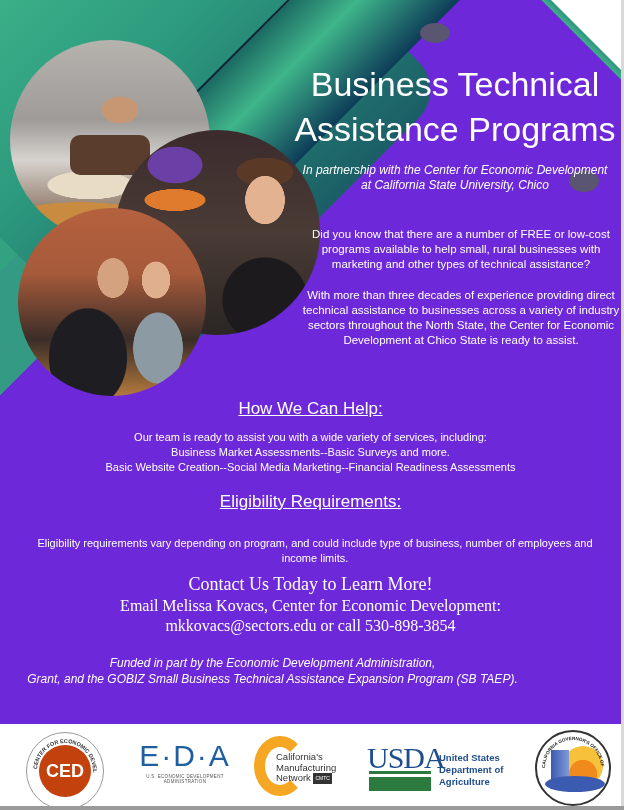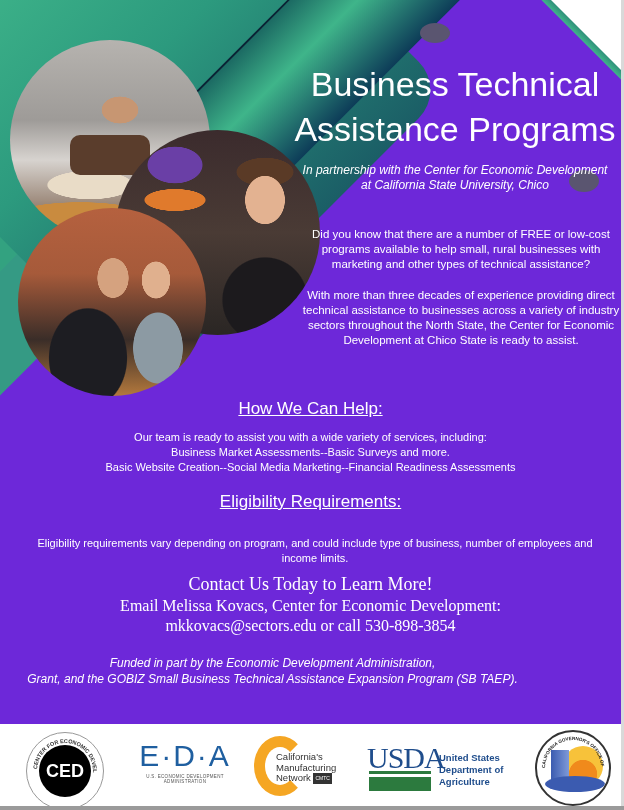--- a/index.html
+++ b/index.html
@@ -77,21 +77,21 @@
   .contact .c-line { font-size:16px; line-height:20px; }
   .funded { position:absolute; left:0; top:655px; width:545px; text-align:center; color:#ffffff;
       font-style:italic; font-size:12px; line-height:16px; font-family:"Liberation Sans", sans-serif; }
 
   
   .logos { position:absolute; left:0; top:724px; width:621px; height:82px; background:#ffffff; }
   .logo { position:absolute; }
   .ced { left:26px; top:8px; width:76px; height:76px; border-radius:50%; border:1px solid #999;
       background:#fff; }
   .ced-inner { position:absolute; left:12px; top:12px; width:52px; height:52px; border-radius:50%;
-      background:#000000; color:#fff; font-weight:bold; font-size:18px; line-height:52px; text-align:center;
+      background:#c2410c; color:#fff; font-weight:bold; font-size:18px; line-height:52px; text-align:center;
       font-family:"Liberation Sans", sans-serif; }
   .ced-ring { position:absolute; left:0; top:0; width:76px; height:76px; }
   .eda { left:135px; top:14px; width:100px; height:60px; text-align:center; }
   .eda-mark { font-family:"Liberation Sans", sans-serif; font-size:30px; color:#1f5fa0; letter-spacing:2px; line-height:36px; }
   .eda-sub { font-size:4.5px; color:#555; font-family:"Liberation Sans", sans-serif; letter-spacing:.3px; }
   .eda-eagle { position:absolute; left:28px; top:-6px; width:44px; height:54px; border-radius:50% 50% 40% 40%; background:#eef1f6; z-index:-1; }
   .cmn { left:250px; top:8px; width:100px; height:70px; }
   .cmn-gear { position:absolute; left:4px; top:4px; width:52px; height:60px; border-radius:50%;
       border:11px solid #f5a623; border-right-color:transparent; box-sizing:border-box; }
   .cmn-text { position:absolute; left:26px; top:20px; font-family:"Liberation Sans", sans-serif; font-size:9.5px; line-height:10.5px; color:#333; }

